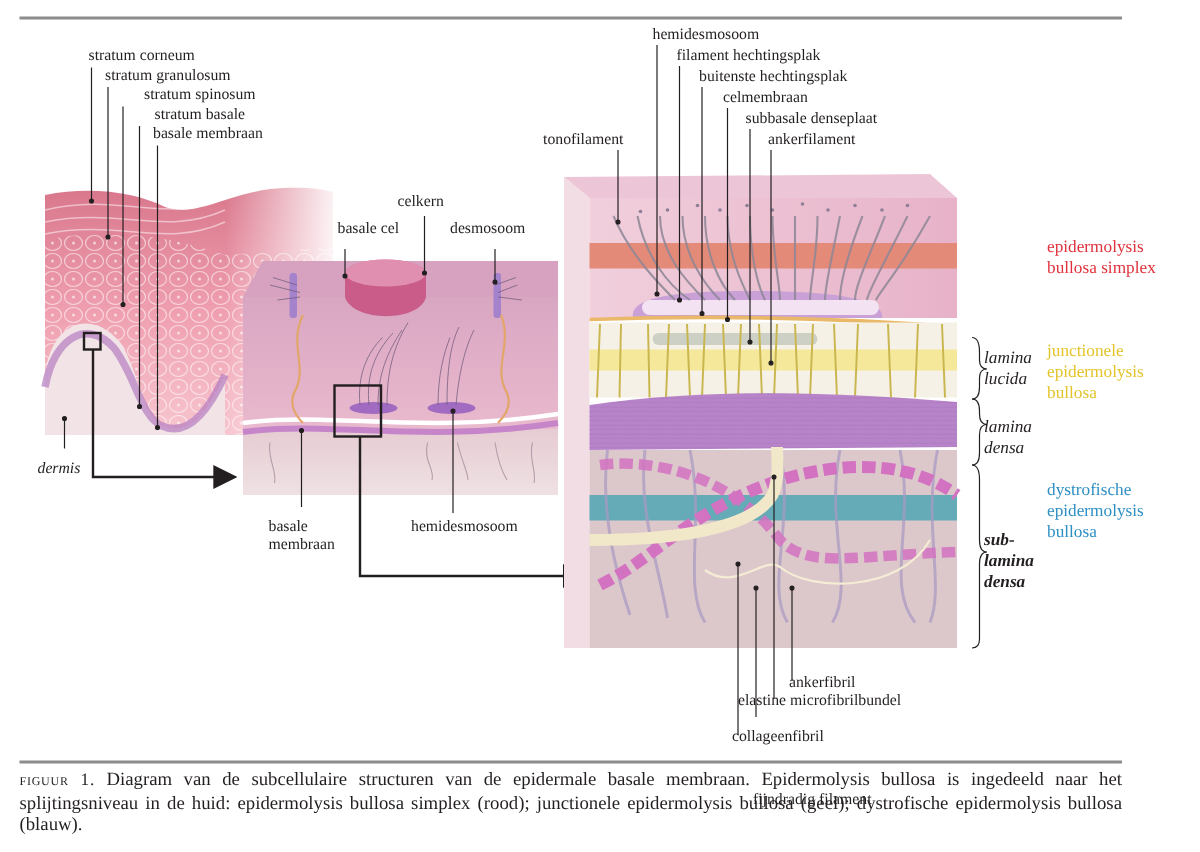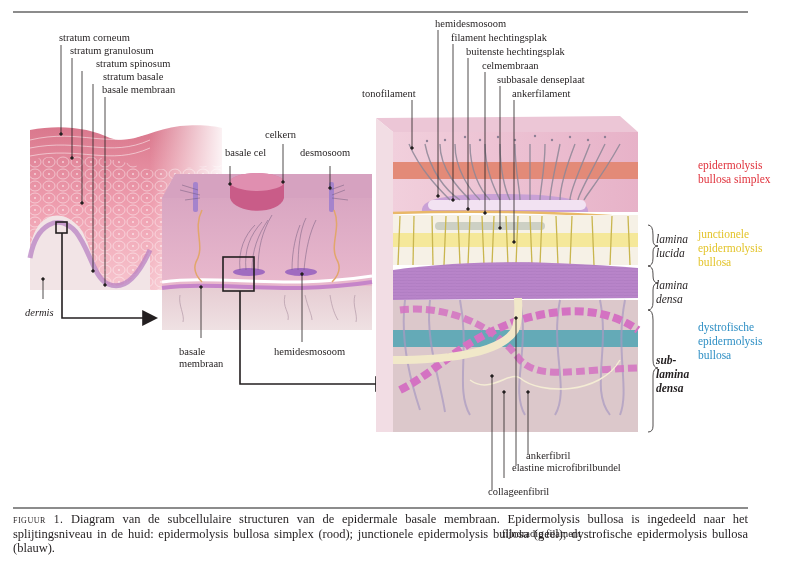--- a/index.html
+++ b/index.html
@@ -282,21 +282,21 @@
 
 <div class="lbl" style="left:435px;top:18px;">hemidesmosoom</div>
 <div class="lbl" style="left:451px;top:32px;">filament hechtingsplak</div>
 <div class="lbl" style="left:466px;top:46px;">buitenste hechtingsplak</div>
 <div class="lbl" style="left:482px;top:60px;">celmembraan</div>
 <div class="lbl" style="left:497px;top:74px;">subbasale denseplaat</div>
 <div class="lbl" style="left:512px;top:88px;">ankerfilament</div>
 <div class="lbl" style="left:362px;top:88px;">tonofilament</div>
 
 <div class="lbl" style="left:526px;top:450px;">ankerfibril</div>
-<div class="lbl" style="left:512px;top:462px;">elastine microfibrilbundel</div>
+<div class="lbl" style="left:492px;top:462px;">elastine microfibrilbundel</div>
 <div class="lbl" style="left:502px;top:488px;margin-top:40px;">fijndradig filament</div>
 <div class="lbl" style="left:488px;top:486px;">collageenfibril</div>
 
 <div class="lbl ital" style="left:656px;top:232px;">
   <div>lamina</div>
   <div>lucida</div>
 </div>
 <div class="lbl ital" style="left:656px;top:278px;">
   <div>lamina</div>
   <div>densa</div>

